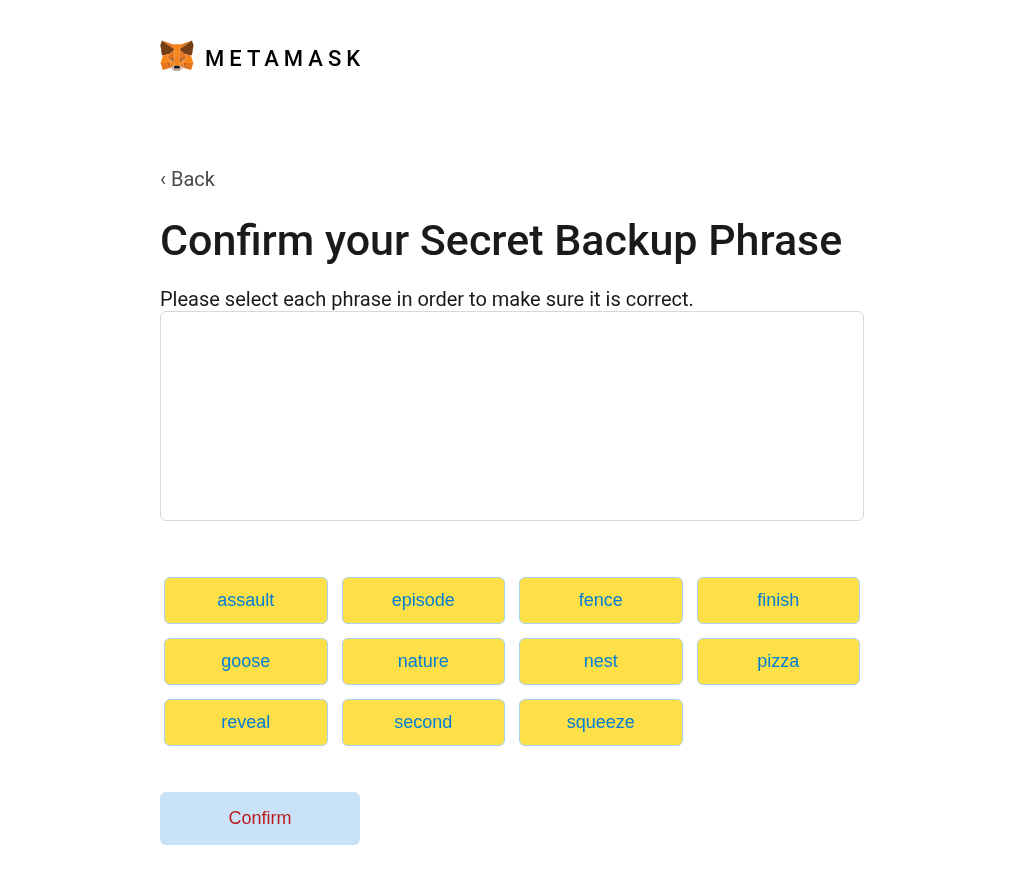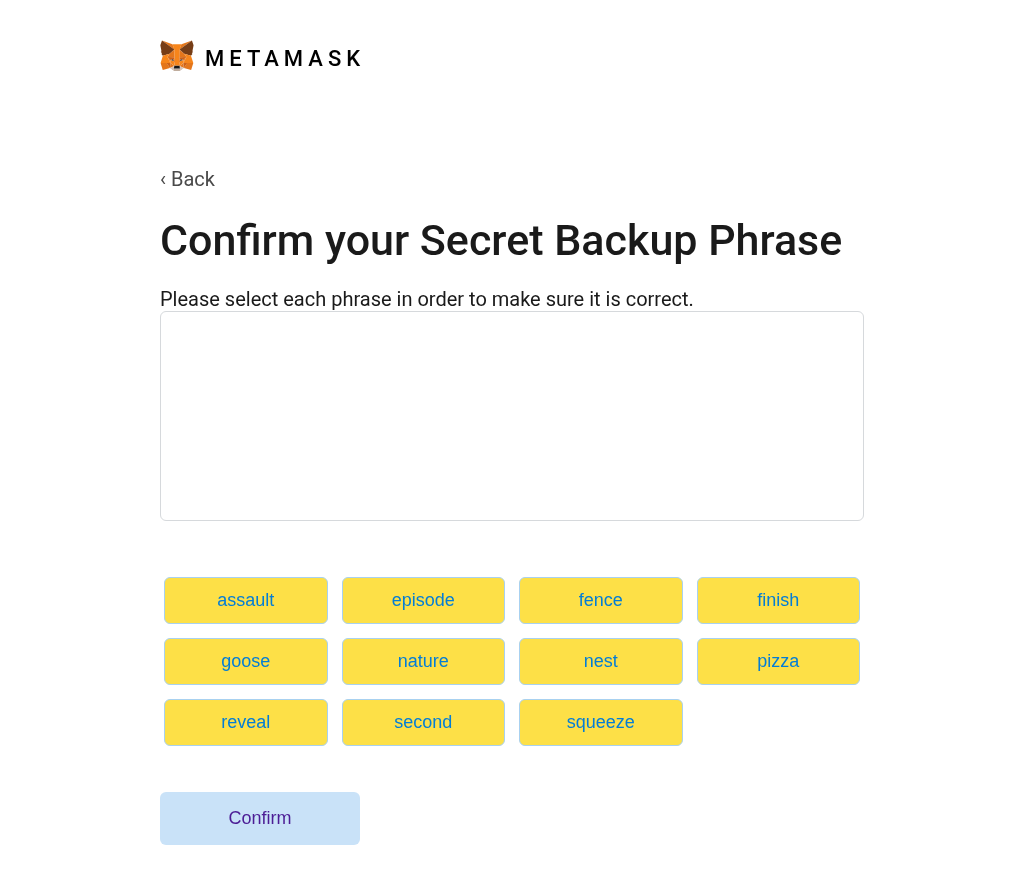--- a/index.html
+++ b/index.html
@@ -72,21 +72,21 @@
       padding: 12px 8px;
       text-align: center;
       font-size: 18px;
       color: #037dd6;
       background: #fde047;
       cursor: pointer;
       font-weight: 400;
     }
     .confirm-button {
       background: #c9e2f8;
-      color: #4c1d95;
+      color: #b91c1c;
       border: none;
       border-radius: 6px;
       padding: 16px 40px;
       font-size: 18px;
       font-weight: 400;
       cursor: not-allowed;
       min-width: 200px;
     }
   </style>
 </head>

